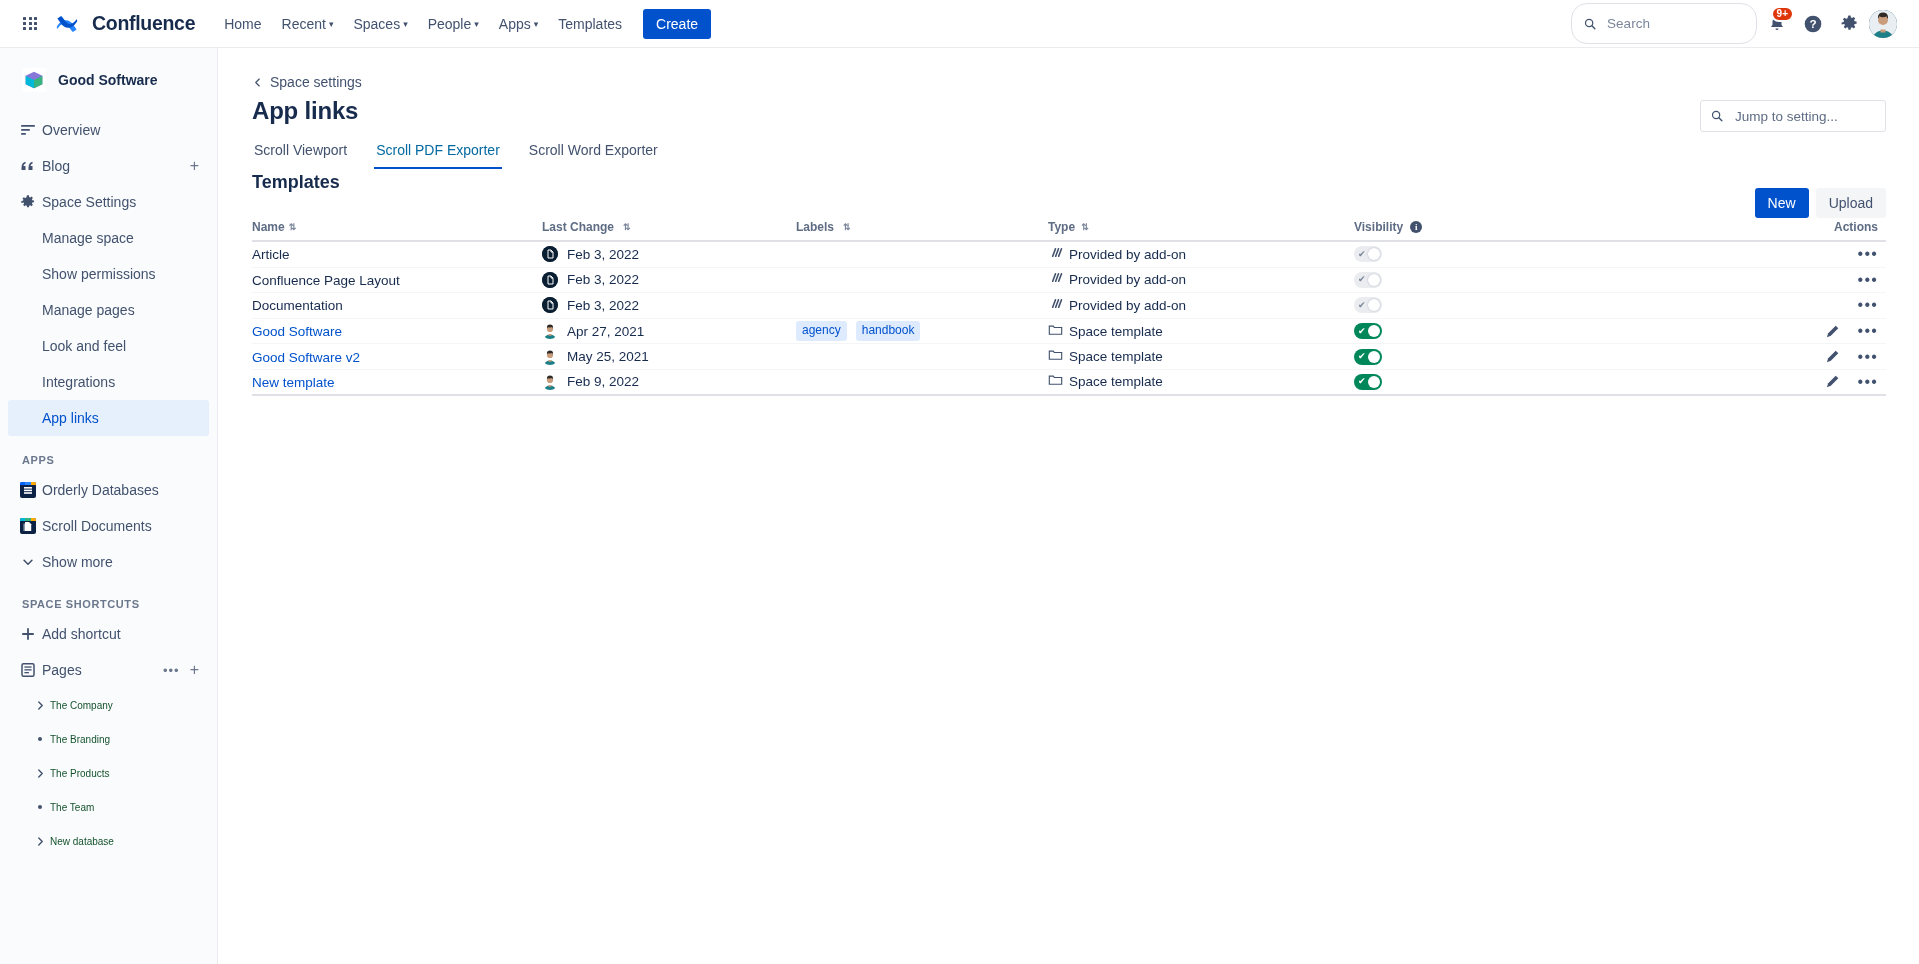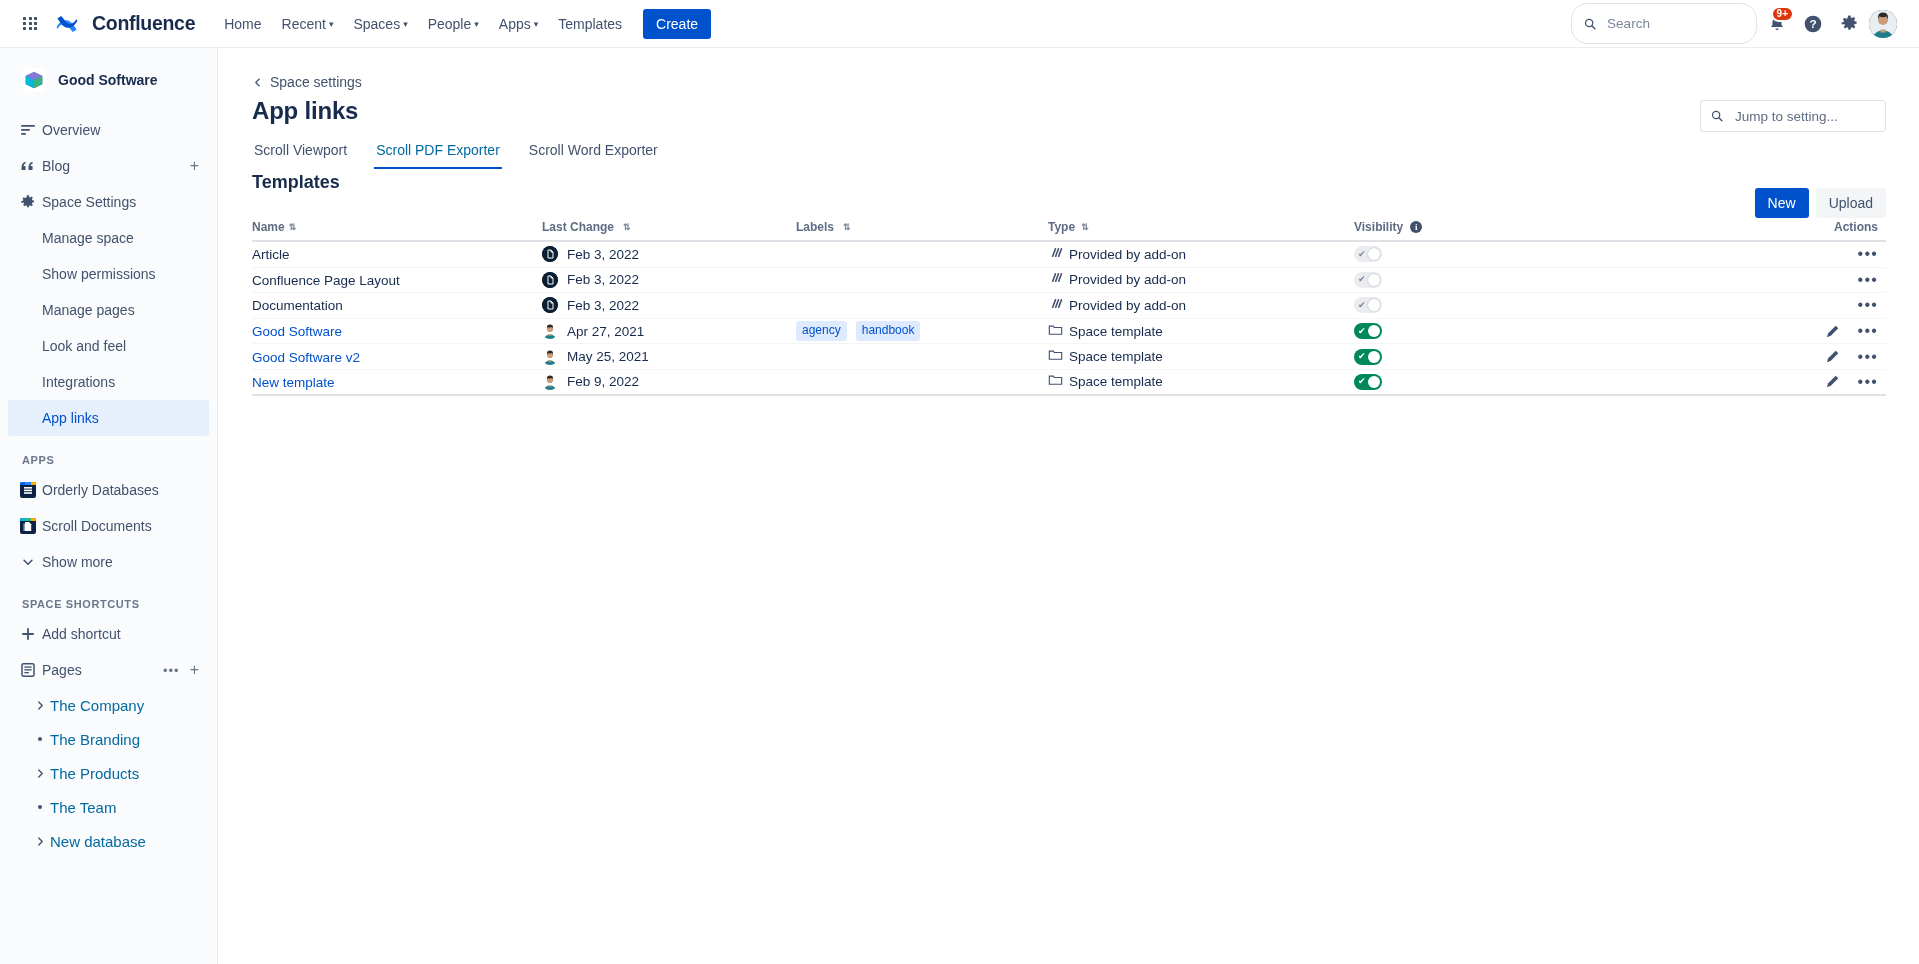--- a/index.html
+++ b/index.html
@@ -121,21 +121,21 @@
   .side-section-title {
     font-size: 11px; font-weight: 700; color: #6b778c;
     letter-spacing: .6px; padding: 0 14px; margin: 18px 0 6px 8px;
     text-transform: uppercase;
   }
   .app-tile { width: 16px; height: 16px; border-radius: 2px; overflow: hidden; position: relative; background: #0b2244; }
   .app-tile .stripe { position: absolute; top: 0; left: 0; width: 100%; height: 2.5px; display: flex; }
   .app-tile .stripe b { flex: 1; display: block; }
   .tree-item { display: flex; align-items: center; height: 34px; margin: 0 8px; padding-left: 22px; border-radius: 3px; cursor: pointer; }
   .tree-chevron { width: 20px; flex: 0 0 20px; display: flex; align-items: center; justify-content: center; color: #42526e; }
-  .tree-label { font-size: 15px; color: #0369a1; }
+  .tree-label { font-size: 10px; color: #14532d; }
   .tree-dot { width: 20px; flex: 0 0 20px; display:flex; align-items:center; justify-content:center; }
   .tree-dot i { width: 4px; height: 4px; border-radius: 50%; background: #42526e; display:block; }
   .dots-ico { margin-left: auto; color: #6b778c; letter-spacing: 1px; font-size: 13px; line-height: 1; }
 
   
   .main {
     position: absolute; top: 48px; left: 219px;
     width: 1700px; height: 916px;
     background: #fff; overflow: hidden;
   }

